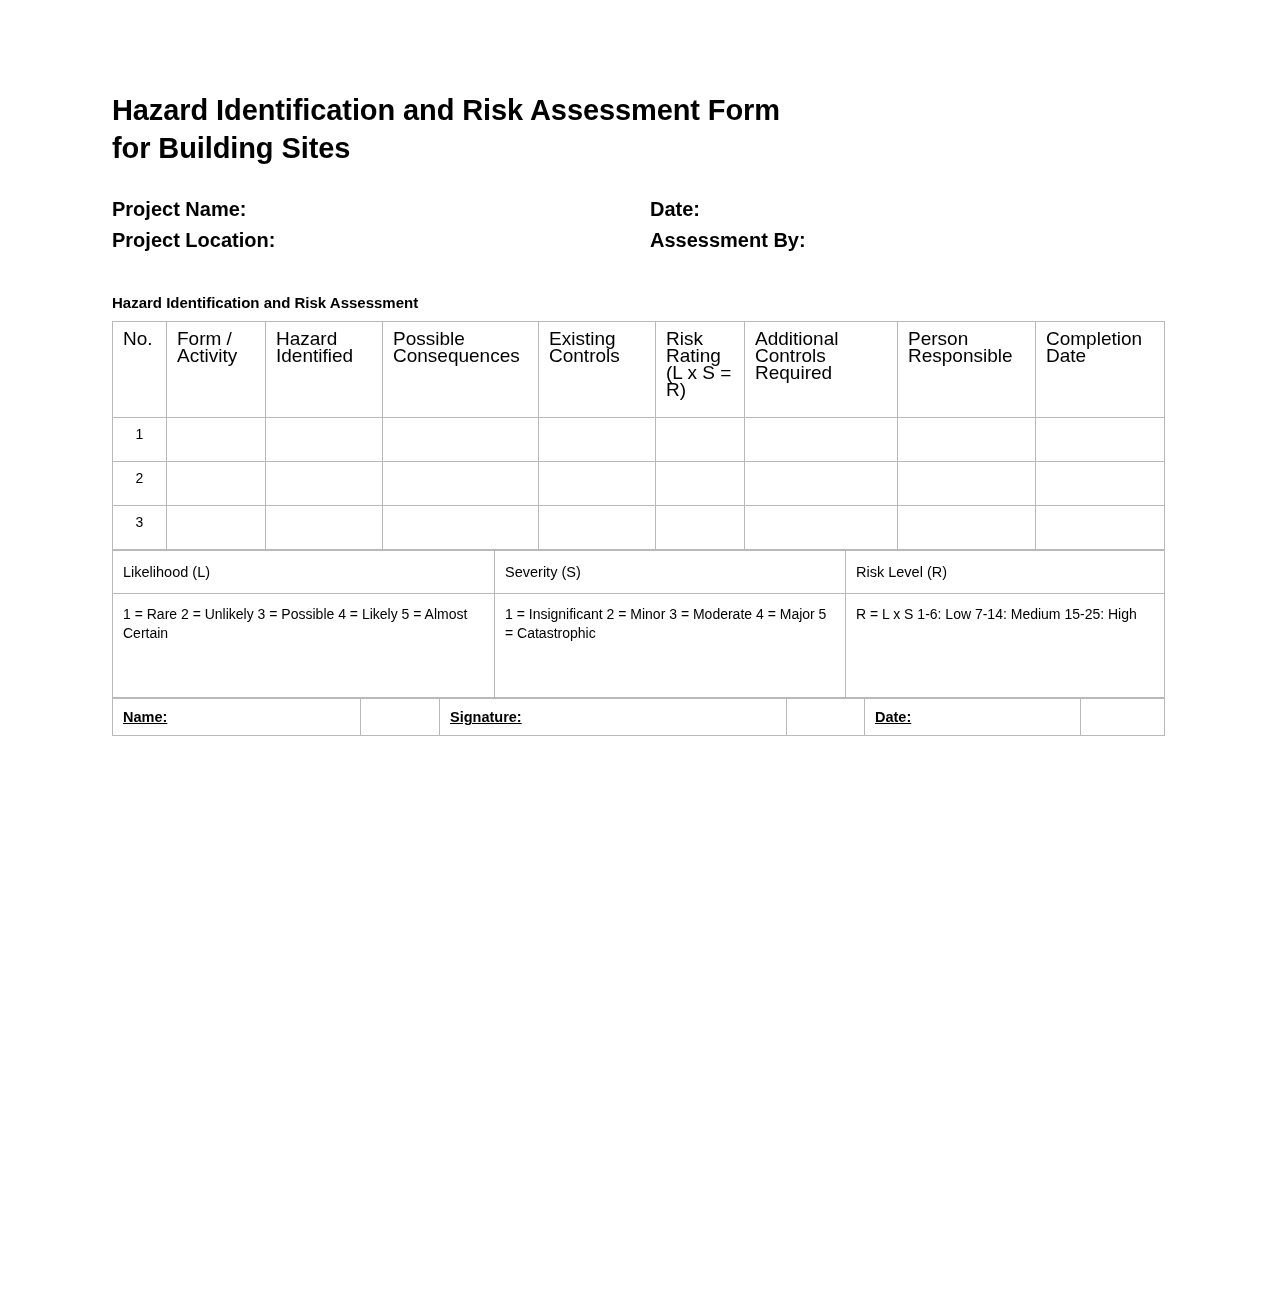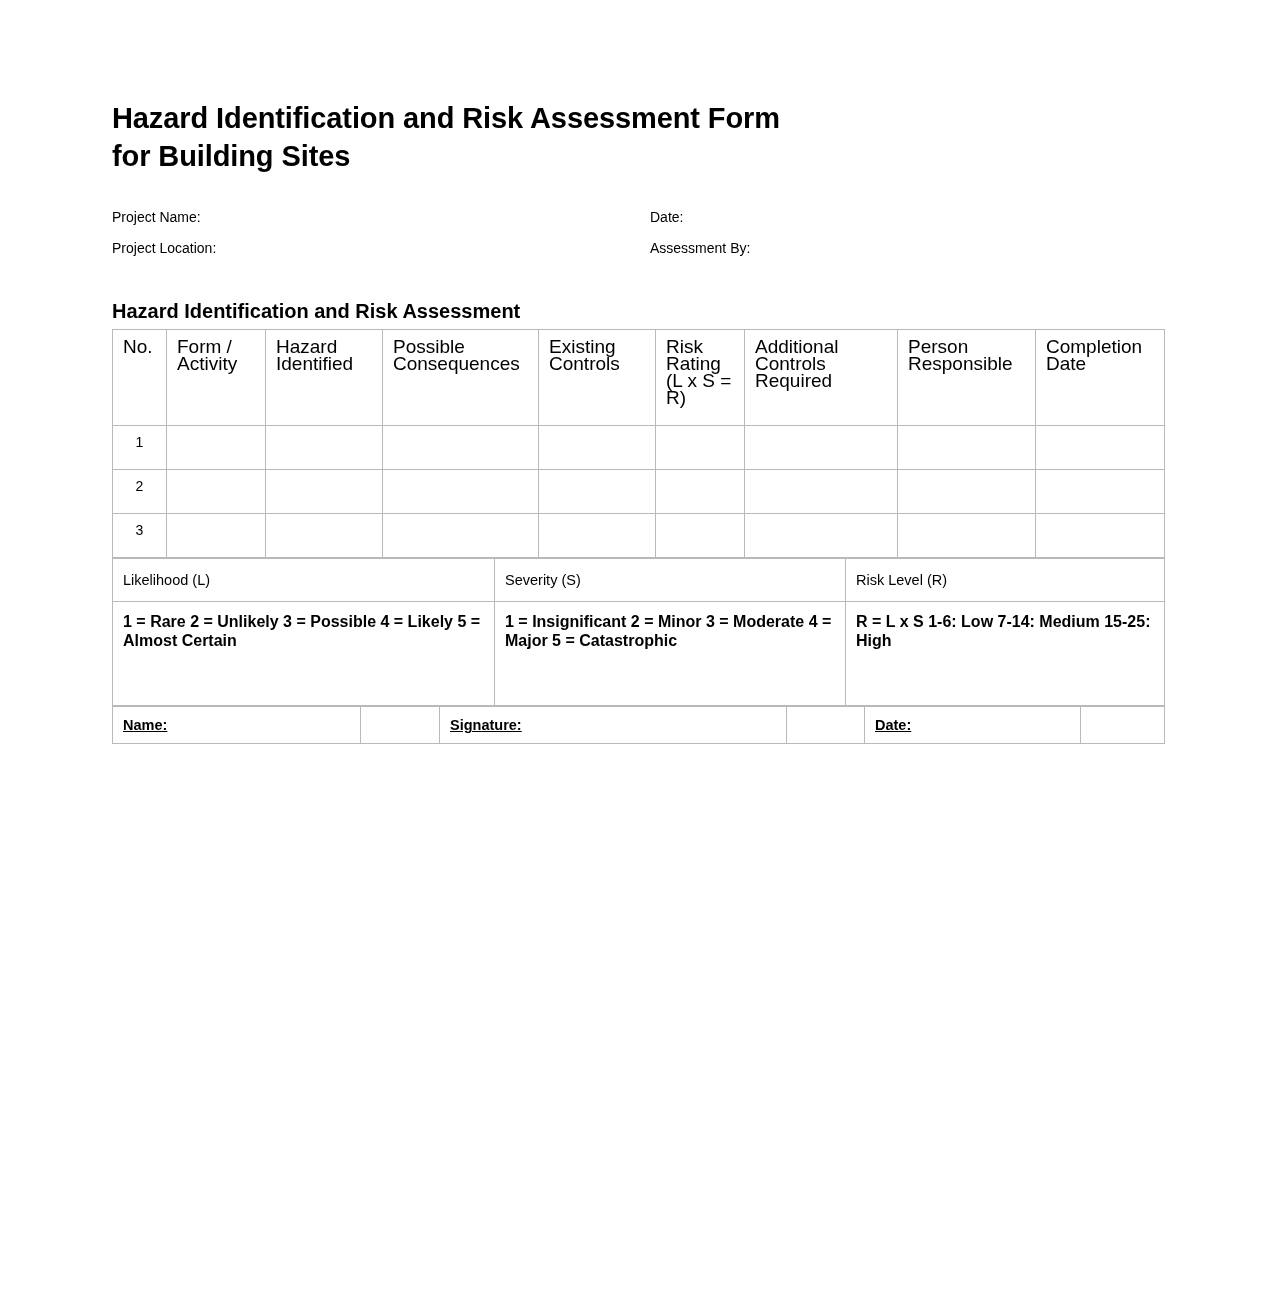--- a/index.html
+++ b/index.html
@@ -17,21 +17,21 @@
   }
   .page {
     position: relative;
     width: 1278px;
     height: 1300px;
     padding: 0;
   }
   .content {
     position: absolute;
     left: 112px;
-    top: 16px;
+    top: 8px;
     width: 1052px;
   }
 
   
   .doc-title {
     font-size: 29px;
     font-weight: bold;
     line-height: 1.3;
     letter-spacing: -0.1px;
     margin: 0;
@@ -42,39 +42,39 @@
   
   .meta-block {
     margin-top: 32px;
     position: relative;
   }
   .meta-row {
     position: relative;
     height: 31px;
   }
   .meta-label {
-    font-size: 14px;
-    font-weight: normal;
+    font-size: 20px;
+    font-weight: bold;
     line-height: 20px;
     display: inline-block;
   }
   .meta-col-left {
     position: absolute;
     left: 0;
     top: 0;
   }
   .meta-col-right {
     position: absolute;
     left: 538px;
     top: 0;
   }
 
   
   .section-heading {
-    font-size: 20px;
+    font-size: 15px;
     font-weight: bold;
     line-height: 20px;
     margin: 0;
   }
   .sec-hazard { margin-top: 32px; margin-bottom: 8px; }
   .sec-matrix { margin-top: 34px; margin-bottom: 8px; }
   .sec-signoff { margin-top: 32px; margin-bottom: 8px; }
 
   
   table {
@@ -123,26 +123,25 @@
   .matrix-table th {
     font-size: 14.5px;
     font-weight: normal;
     line-height: 20px;
     height: 43px;
     vertical-align: middle;
     padding-top: 10px;
     padding-bottom: 10px;
   }
   .matrix-table td {
-    font-size: 16px;
+    font-size: 14px;
     line-height: 18.3px;
     padding-top: 11px;
     padding-bottom: 18px;
     height: 104px;
-    font-weight: bold;
   }
   .matrix-table .m-like { width: 382px; }
   .matrix-table .m-sev { width: 351px; }
   .matrix-table .m-risk { width: 319px; }
   .matrix-list {
     margin: 0;
     padding: 0;
     list-style: none;
   }
 

